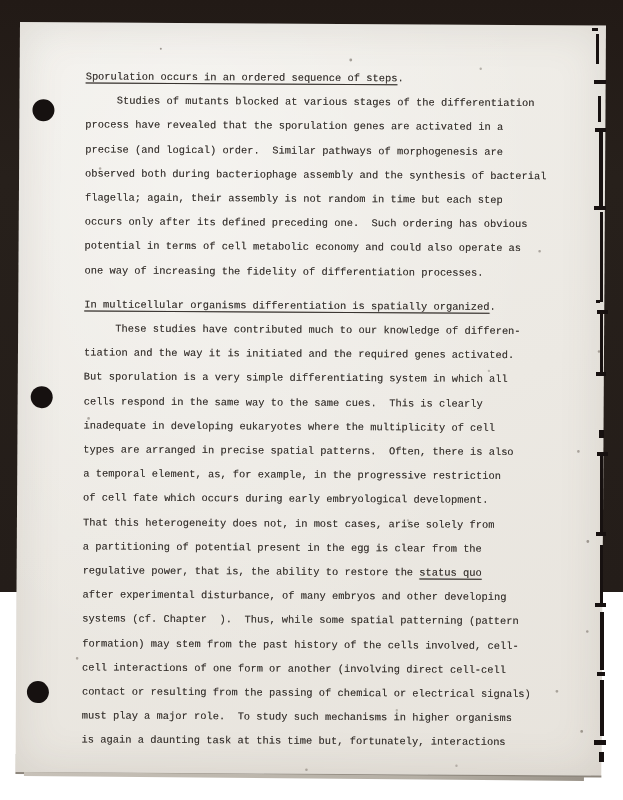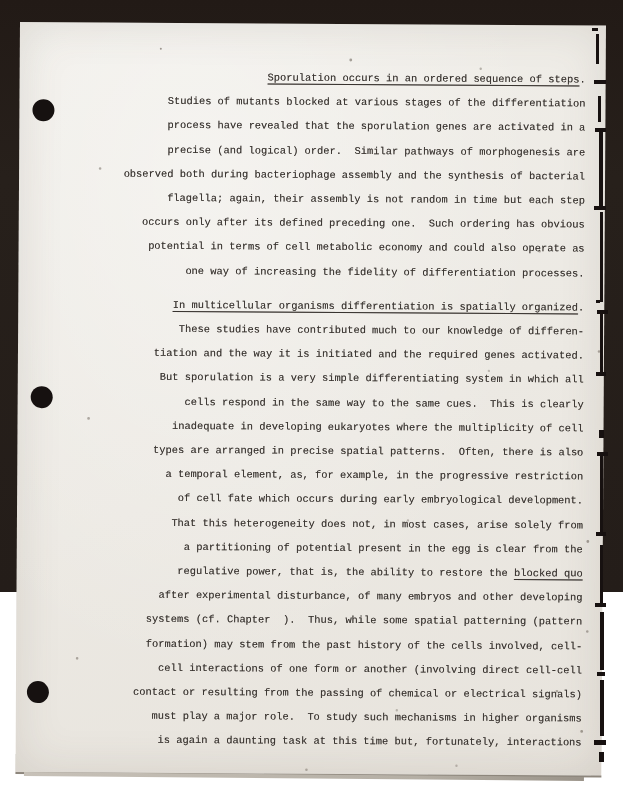--- a/index.html
+++ b/index.html
@@ -5,21 +5,20 @@
   html, body {
     margin: 0; padding: 0;
     width: 623px; height: 800px;
     overflow: hidden;
     font-family: "Liberation Mono", "DejaVu Sans Mono", monospace;
   }
   .stage {
     position: relative;
     width: 623px; height: 592px;
     background: linear-gradient(180deg, #221a16 0%, #27201b 30%, #241d19 100%);
-    text-align: right;
   }
   .paper {
     position: absolute;
     left: 20px; top: 22px;
     width: 586px; height: 750px;
     background:
       radial-gradient(ellipse at 30% 20%, rgba(255,255,255,0.35), rgba(255,255,255,0) 60%),
       linear-gradient(160deg, #f1efea 0%, #ece9e3 55%, #e7e3dc 100%);
     transform: rotate(0.35deg);
     transform-origin: top left;
@@ -152,21 +151,21 @@
             <div class="txt-line"><span>     These studies have contributed much to our knowledge of differen-</span></div>
             <div class="txt-line"><span>tiation and the way it is initiated and the required genes activated.</span></div>
             <div class="txt-line"><span>But sporulation is a very simple differentiating system in which all</span></div>
             <div class="txt-line"><span>cells respond in the same way to the same cues.  This is clearly</span></div>
             <div class="txt-line"><span>inadequate in developing eukaryotes where the multiplicity of cell</span></div>
             <div class="txt-line"><span>types are arranged in precise spatial patterns.  Often, there is also</span></div>
             <div class="txt-line"><span>a temporal element, as, for example, in the progressive restriction</span></div>
             <div class="txt-line"><span>of cell fate which occurs during early embryological development.</span></div>
             <div class="txt-line"><span>That this heterogeneity does not, in most cases, arise solely from</span></div>
             <div class="txt-line"><span>a partitioning of potential present in the egg is clear from the</span></div>
-            <div class="txt-line"><span>regulative power, that is, the ability to restore the </span><span class="u">blocked quo</span><span></span></div>
+            <div class="txt-line"><span>regulative power, that is, the ability to restore the </span><span class="u">status quo</span><span></span></div>
             <div class="txt-line"><span>after experimental disturbance, of many embryos and other developing</span></div>
             <div class="txt-line"><span>systems (cf. Chapter  ).  Thus, while some spatial patterning (pattern</span></div>
             <div class="txt-line"><span>formation) may stem from the past history of the cells involved, cell-</span></div>
             <div class="txt-line"><span>cell interactions of one form or another (involving direct cell-cell</span></div>
             <div class="txt-line"><span>contact or resulting from the passing of chemical or electrical signals)</span></div>
             <div class="txt-line"><span>must play a major role.  To study such mechanisms in higher organisms</span></div>
             <div class="txt-line"><span>is again a daunting task at this time but, fortunately, interactions</span></div>
           </div>
       </div>
     </div>

